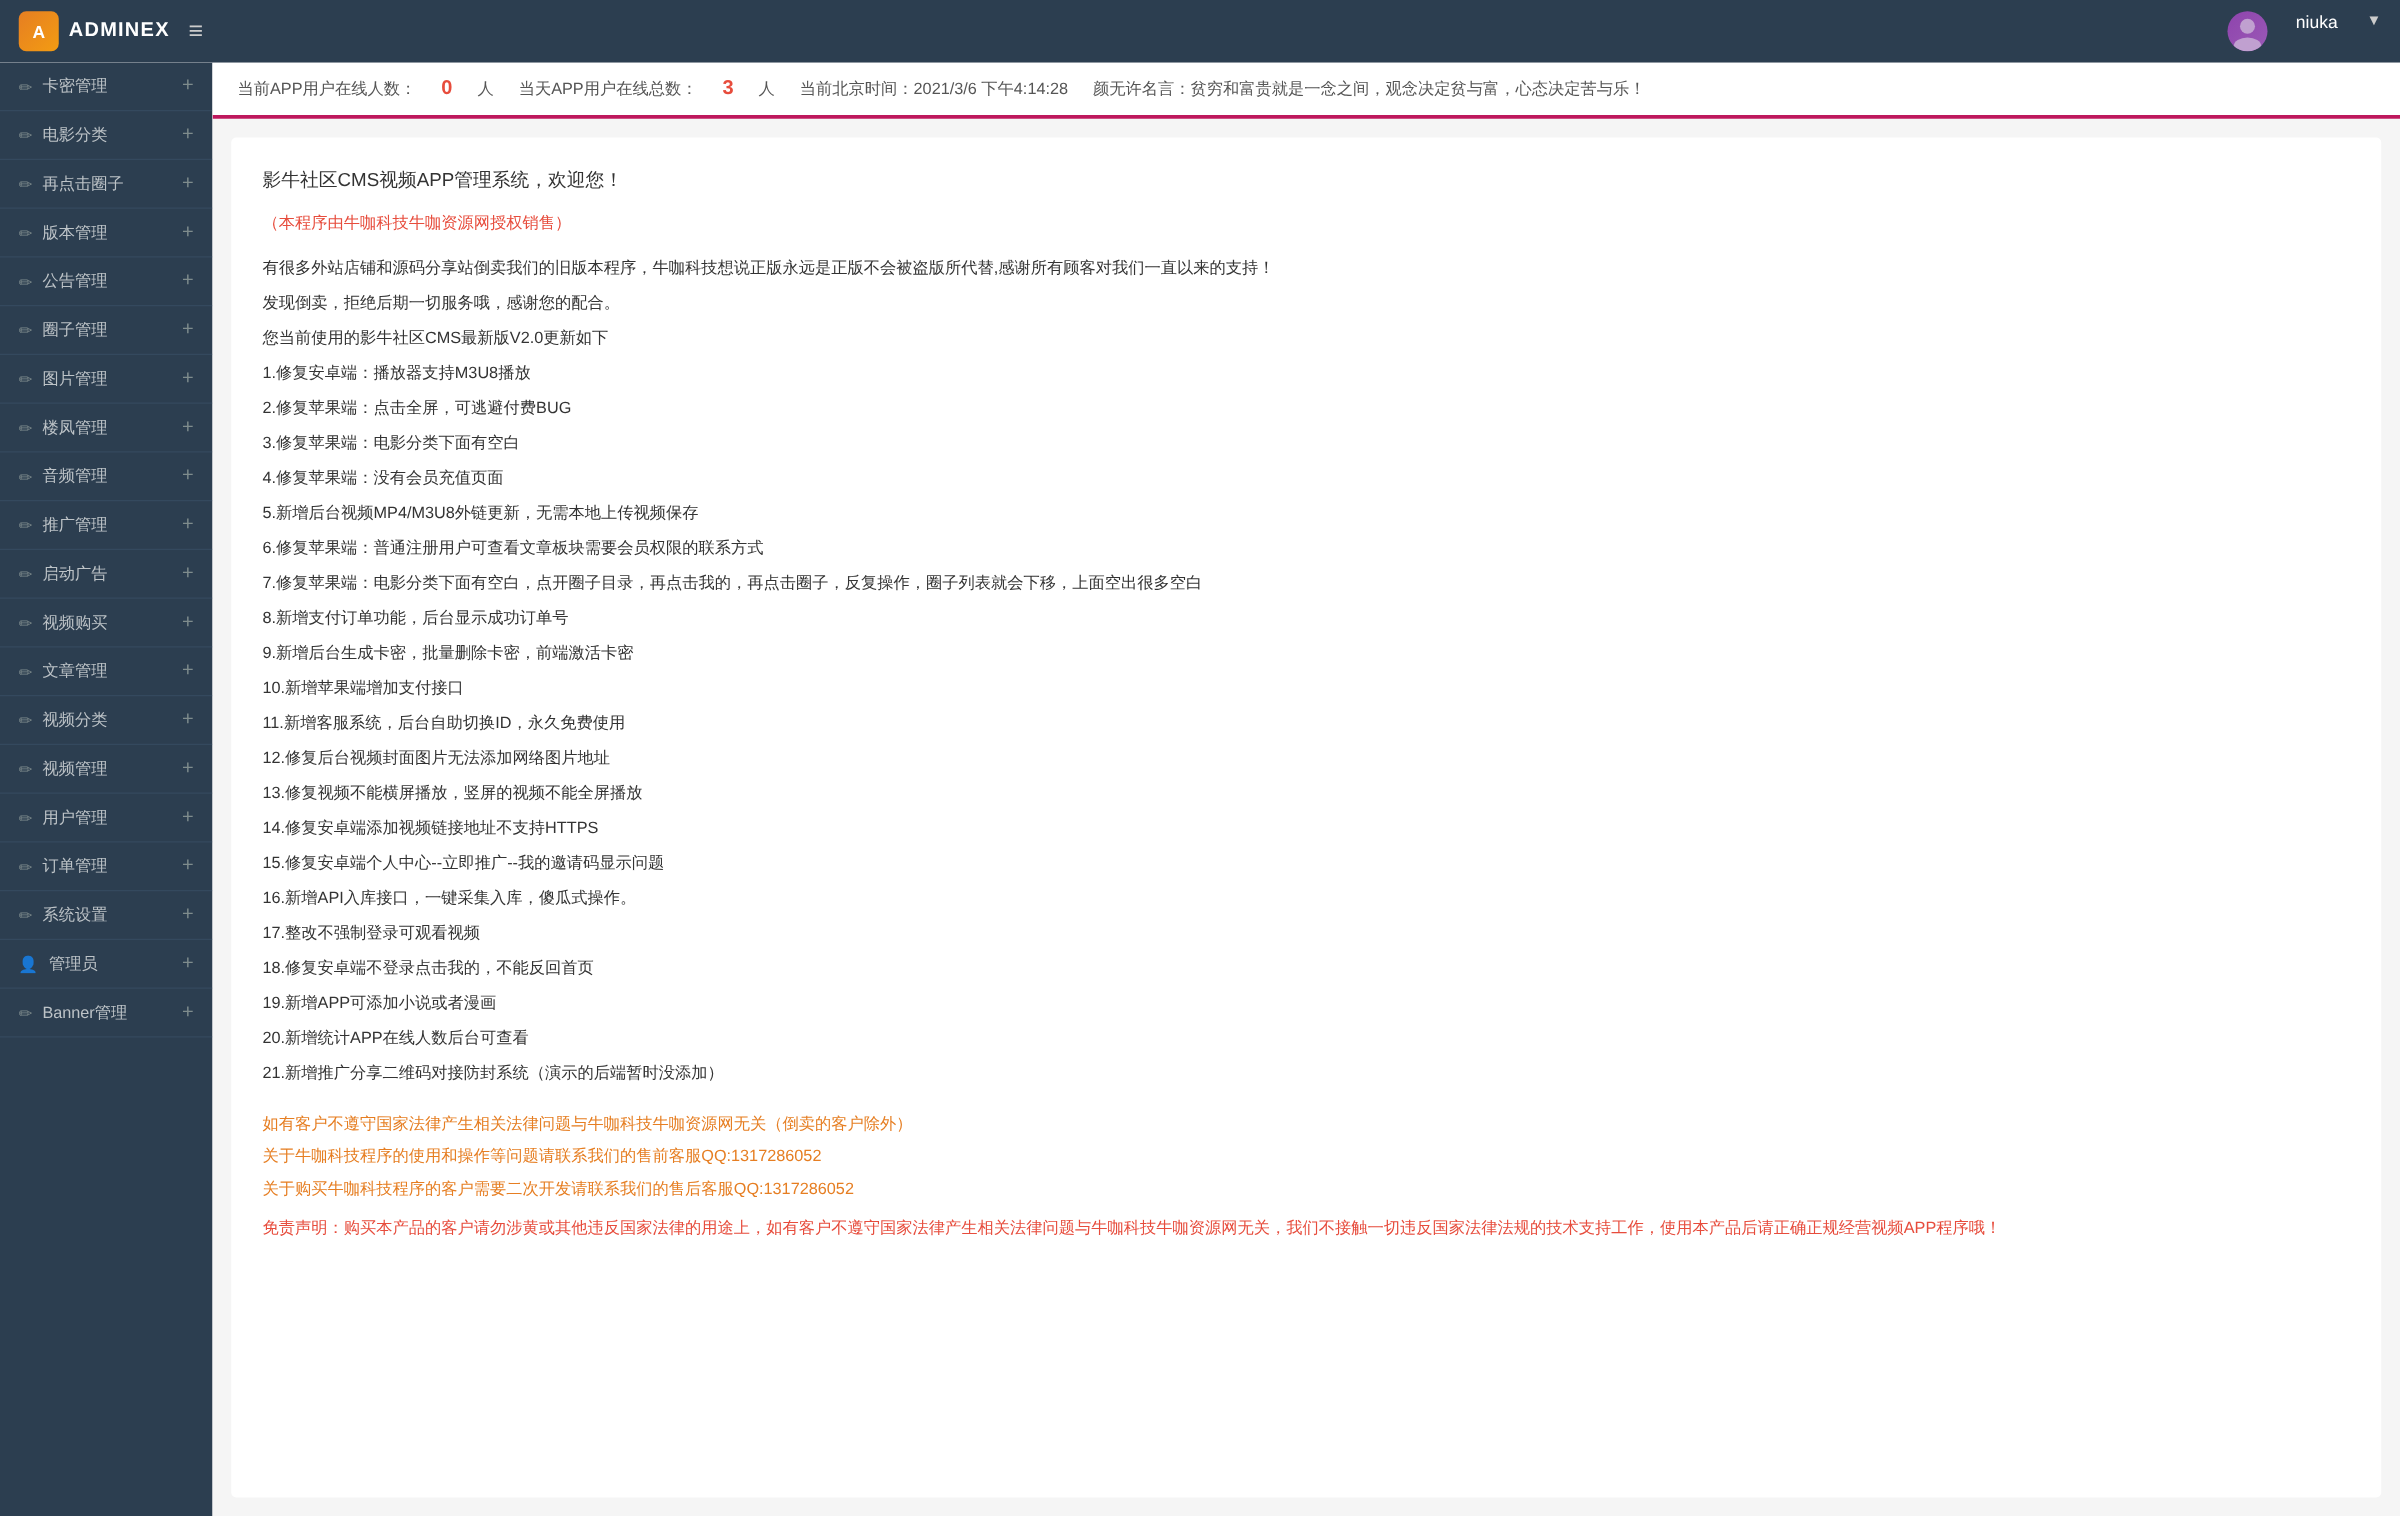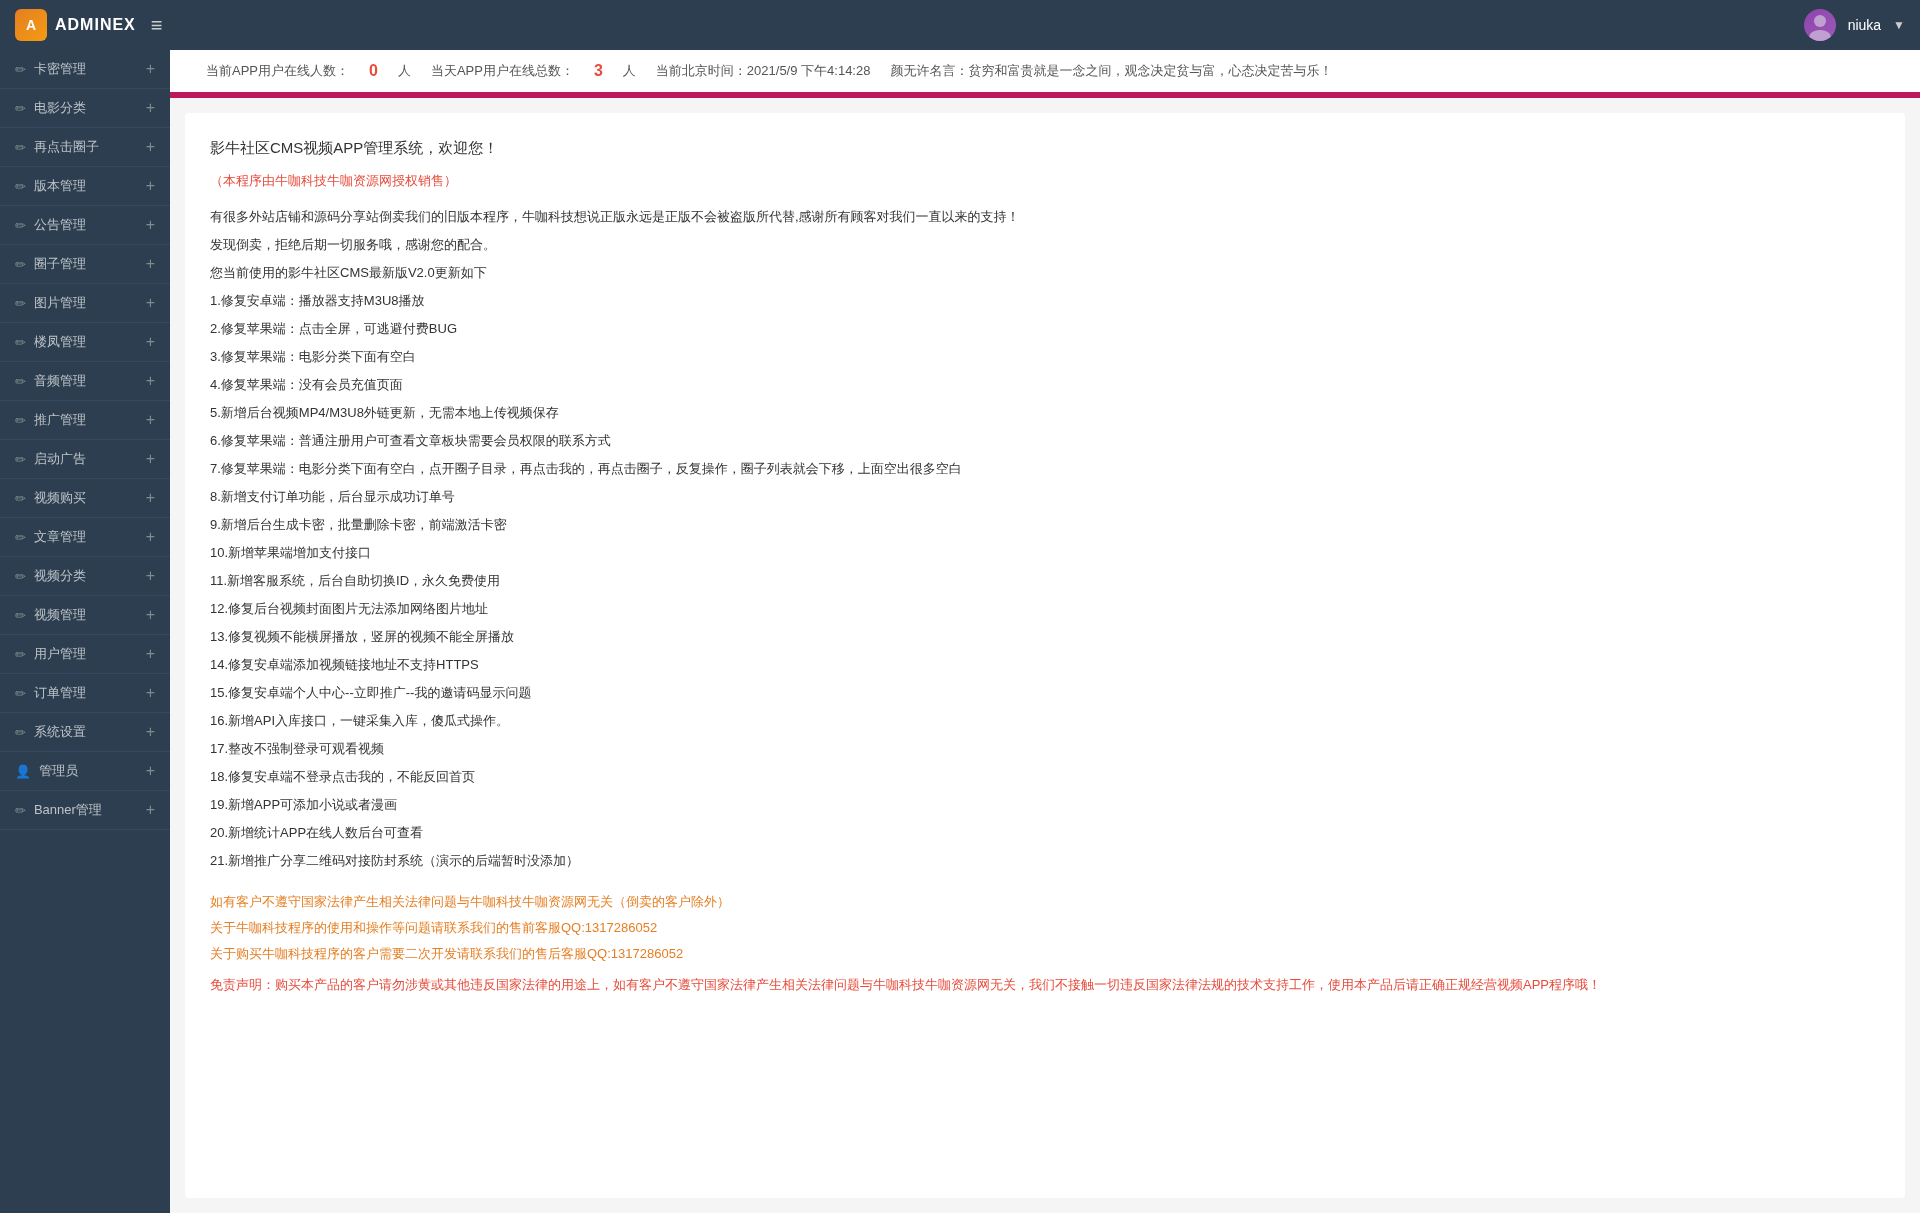--- a/index.html
+++ b/index.html
@@ -21,21 +21,21 @@
     .logo { display: flex; align-items: center; gap: 8px; }
     .logo-icon {
       width: 32px; height: 32px;
       background: linear-gradient(135deg, #e67e22, #f39c12);
       border-radius: 6px;
       display: flex; align-items: center; justify-content: center;
       font-weight: bold; font-size: 14px; color: #fff;
     }
     .logo-text { font-size: 16px; font-weight: bold; color: #fff; letter-spacing: 1px; }
     .menu-toggle { color: #ccc; font-size: 20px; cursor: pointer; }
-    .header-right { display: flex; align-items: center; gap: 12px; cursor: pointer; }
+    .header-right { display: flex; gap: 23px; cursor: pointer; }
     .avatar {
       width: 32px; height: 32px; border-radius: 50%;
       background: linear-gradient(135deg, #8e44ad, #9b59b6);
       display: flex; align-items: center; justify-content: center;
       font-size: 12px; color: #fff; overflow: hidden;
     }
     .username { color: #fff; font-size: 14px; }
     .dropdown-arrow { color: #ccc; font-size: 12px; }
 
     
@@ -69,27 +69,27 @@
       flex: 1;
       overflow-y: auto;
       background: #f5f5f5;
       display: flex;
       flex-direction: column;
     }
 
     
     .status-bar {
       background: #fff;
-      padding: 12px 36px;
+      padding: 12px 20px;
       font-size: 13px;
       color: #555;
       display: flex;
       align-items: flex-end;
       gap: 20px;
-      border-bottom: 6px solid #be185d;
+      border-bottom: 3px solid #be185d;
       flex-shrink: 0;
     }
     .status-bar .online-count { color: #e74c3c; font-weight: bold; font-size: 16px; }
     .status-bar .total-count { color: #e74c3c; font-weight: bold; font-size: 16px; }
 
     
     .content-area {
       flex: 1;
       margin: 15px;
       background: #fff;
@@ -277,21 +277,21 @@
 
   <div class="main">
 
     <div class="status-bar">
       <span>当前APP用户在线人数：</span>
       <span class="online-count">0</span>
       <span>人</span>
       <span>当天APP用户在线总数：</span>
       <span class="total-count">3</span>
       <span>人</span>
-      <span>当前北京时间：2021/5/9 下午4:14:28</span>
+      <span>当前北京时间：2021/3/6 下午4:14:28</span>
       <span>颜无许名言：贫穷和富贵就是一念之间，观念决定贫与富，心态决定苦与乐！</span>
     </div>
 
     <div class="content-area">
       <p class="content-title">影牛社区CMS视频APP管理系统，欢迎您！</p>
       <p class="content-subtitle">（本程序由牛咖科技牛咖资源网授权销售）</p>
       <div class="content-body" id="content-lines">
       <p>有很多外站店铺和源码分享站倒卖我们的旧版本程序，牛咖科技想说正版永远是正版不会被盗版所代替,感谢所有顾客对我们一直以来的支持！</p>
           <p>发现倒卖，拒绝后期一切服务哦，感谢您的配合。</p>
           <p>您当前使用的影牛社区CMS最新版V2.0更新如下</p>

